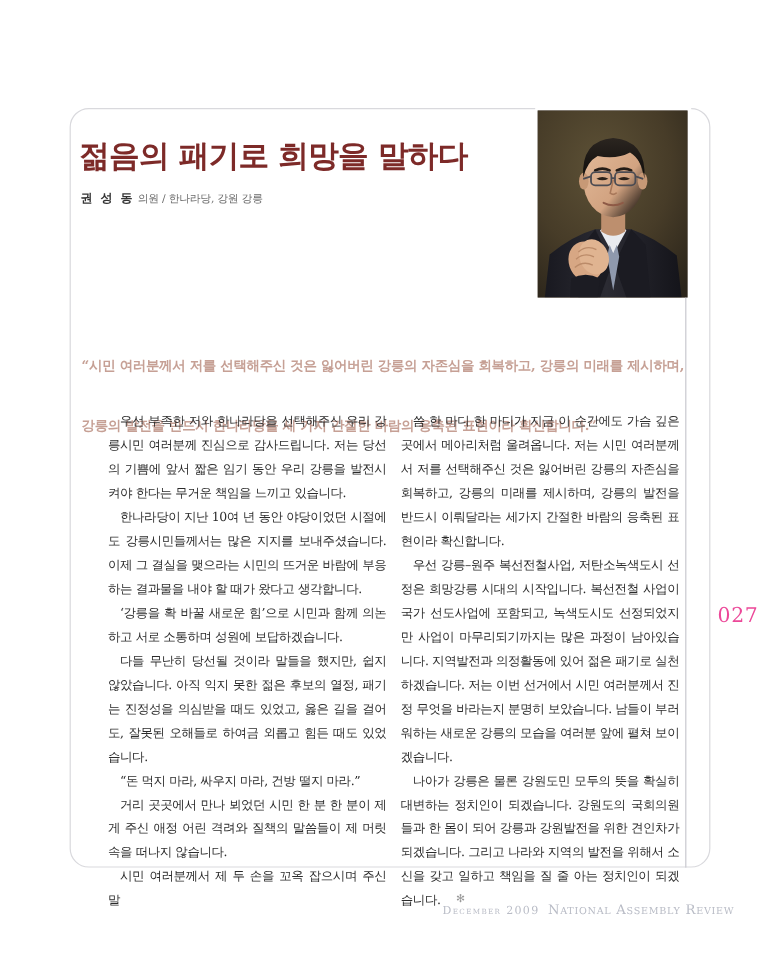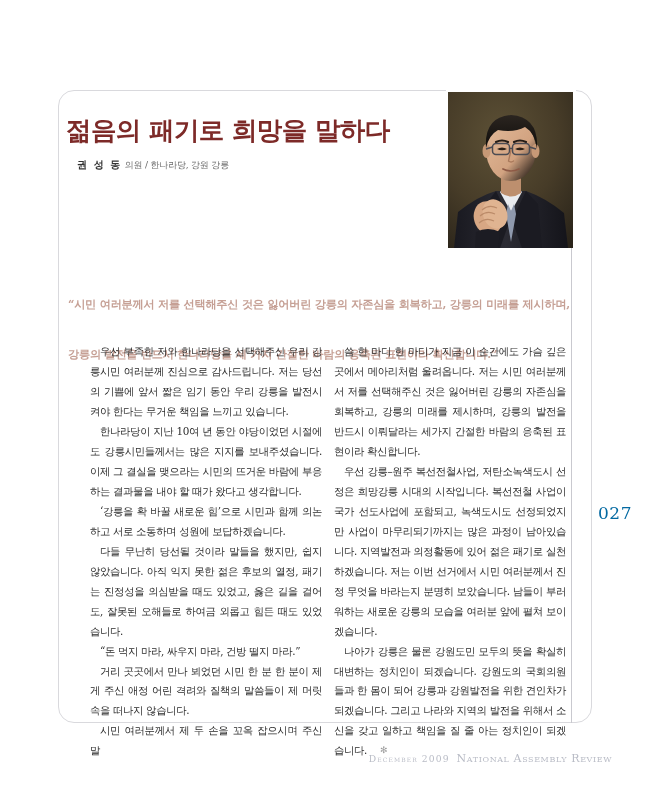--- a/index.html
+++ b/index.html
@@ -56,21 +56,21 @@
     font-size: 25.5px;
     font-weight: bold;
     letter-spacing: -0.6px;
     color: #7d2a28;
     line-height: 1.12;
     white-space: nowrap;
   }
 
   .byline {
     position: absolute;
-    left: 77px;
+    left: 67px;
     top: 158px;
     width: 380px;
     font-size: 9.5px;
     color: #4a4a4a;
     letter-spacing: -0.2px;
     white-space: nowrap;
   }
   .byline .name {
     font-weight: bold;
     letter-spacing: 1.6px;
@@ -152,21 +152,21 @@
   }
 
   
   .folio {
     position: absolute;
     left: 598px;
     top: 503px;
     font-family: "DejaVu Serif", "Liberation Serif", serif;
     font-size: 17px;
     letter-spacing: 0.5px;
-    color: #0369a1;
+    color: #ec4899;
   }
 
   
   .footer {
     position: absolute;
     left: 0;
     top: 752px;
     width: 612px;
     text-align: right;
     font-family: "DejaVu Serif", "Liberation Serif", serif;

